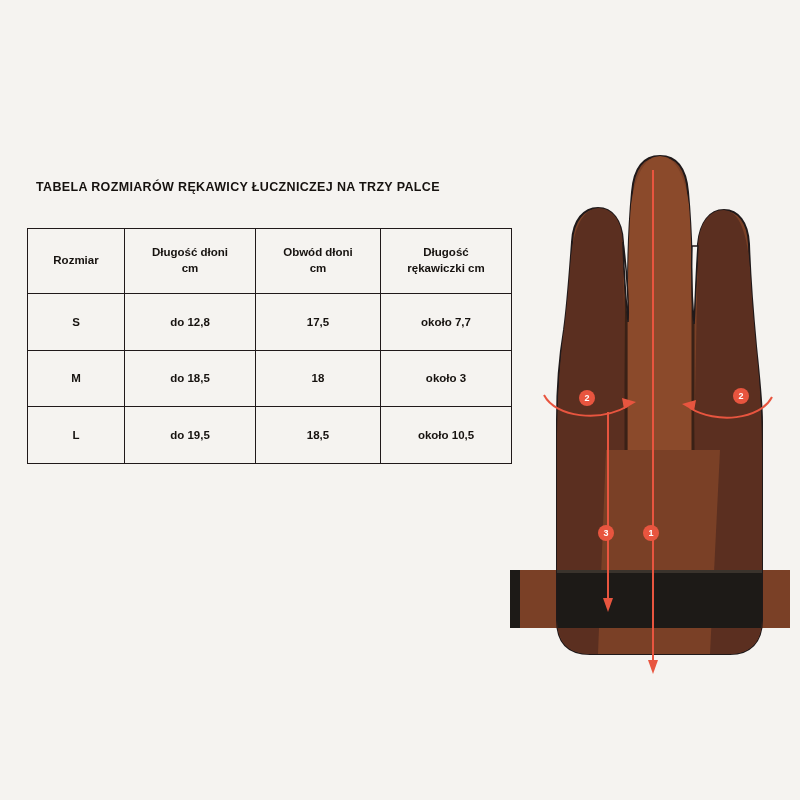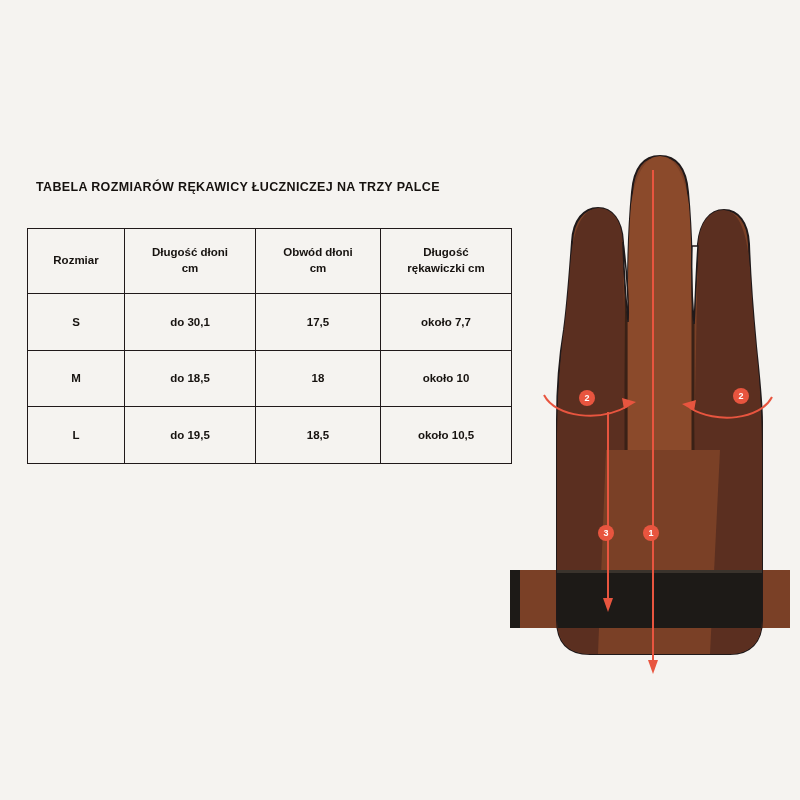--- a/index.html
+++ b/index.html
@@ -120,29 +120,29 @@
           </th>
           <th class="col4">
             <span class="hdr-two-line">Długość</span>
             <span class="hdr-two-line">rękawiczki cm</span>
           </th>
         </tr>
       </thead>
       <tbody>
         <tr>
           <td class="col1">S</td>
-          <td class="col2">do 30,1</td>
+          <td class="col2">do 12,8</td>
           <td class="col3">17,5</td>
           <td class="col4">około 7,7</td>
         </tr>
         <tr>
           <td class="col1">M</td>
           <td class="col2">do 18,5</td>
           <td class="col3">18</td>
-          <td class="col4">około 10</td>
+          <td class="col4">około 3</td>
         </tr>
         <tr>
           <td class="col1">L</td>
           <td class="col2">do 19,5</td>
           <td class="col3">18,5</td>
           <td class="col4">około 10,5</td>
         </tr>
       </tbody>
     </table>
   </div>

